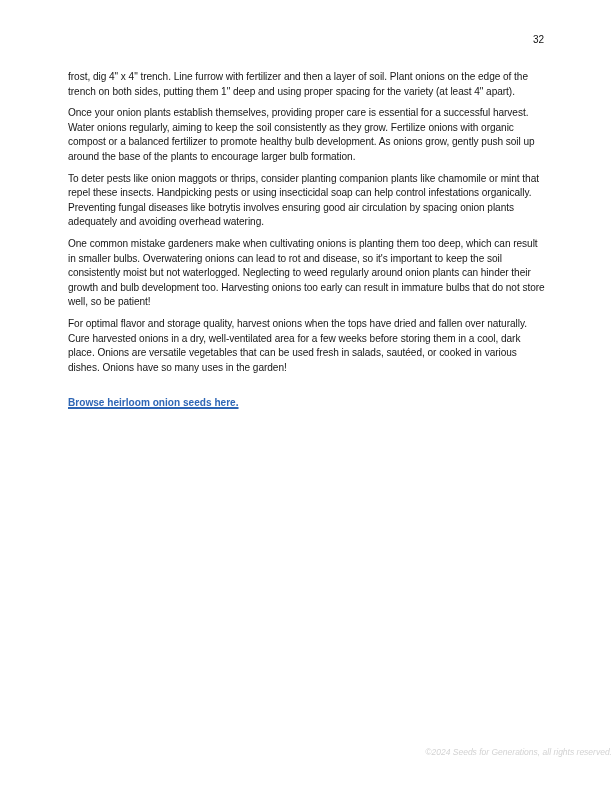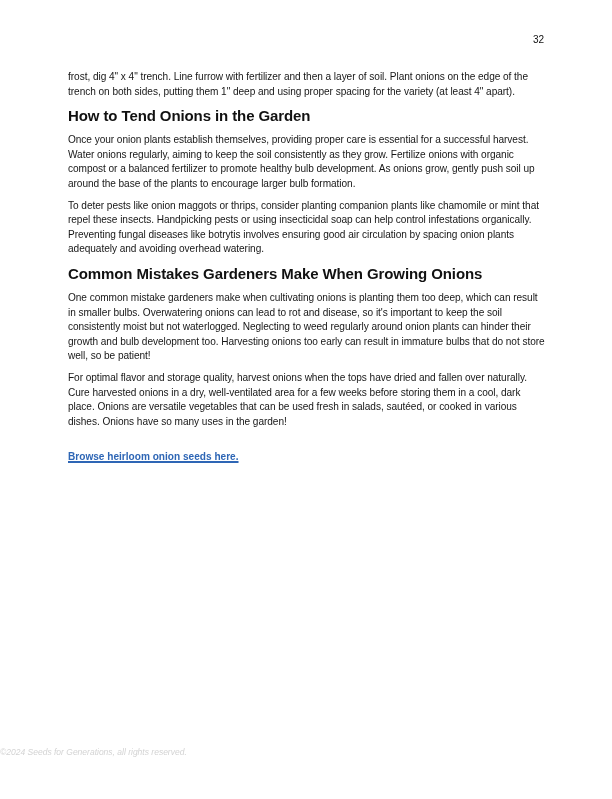--- a/index.html
+++ b/index.html
@@ -51,46 +51,44 @@
       font-weight: bold;
       color: #2e66b5;
       text-decoration: underline;
       text-decoration-thickness: 1.5px;
     }
     .footer {
       position: absolute;
       left: 0;
       right: 0;
       top: 747px;
-      text-align: left;
+      text-align: right;
       font-size: 8.5px;
       font-style: italic;
       color: #d3d3d3;
     }
   </style>
 </head>
 <body>
 
 <div>
   <div class="page-number">32</div>
 
   <div class="content">
     <p class="body-text">frost, dig 4" x 4" trench. Line furrow with fertilizer and then a layer of soil. Plant onions on the edge of the trench on both sides, putting them 1" deep and using proper spacing for the variety (at least 4" apart).</p>
 
     <section>
-      <h2 class="section-heading">How to Tend Onions in the Garden</h2>
       <p class="body-text">Once your onion plants establish themselves, providing proper care is essential for a successful harvest. Water onions regularly, aiming to keep the soil consistently as they grow. Fertilize onions with organic compost or a balanced fertilizer to promote healthy bulb development. As onions grow, gently push soil up around the base of the plants to encourage larger bulb formation.</p>
     </section>
 
     <section>
       <p class="body-text">To deter pests like onion maggots or thrips, consider planting companion plants like chamomile or mint that repel these insects. Handpicking pests or using insecticidal soap can help control infestations organically. Preventing fungal diseases like botrytis involves ensuring good air circulation by spacing onion plants adequately and avoiding overhead watering.</p>
     </section>
 
     <section>
-      <h2 class="section-heading">Common Mistakes Gardeners Make When Growing Onions</h2>
       <p class="body-text">One common mistake gardeners make when cultivating onions is planting them too deep, which can result in smaller bulbs. Overwatering onions can lead to rot and disease, so it's important to keep the soil consistently moist but not waterlogged. Neglecting to weed regularly around onion plants can hinder their growth and bulb development too. Harvesting onions too early can result in immature bulbs that do not store well, so be patient!</p>
     </section>
 
     <section>
       <p class="body-text">For optimal flavor and storage quality, harvest onions when the tops have dried and fallen over naturally. Cure harvested onions in a dry, well-ventilated area for a few weeks before storing them in a cool, dark place. Onions are versatile vegetables that can be used fresh in salads, sautéed, or cooked in various dishes. Onions have so many uses in the garden!</p>
     </section>
 
     <a class="seeds-link" href="#">Browse heirloom onion seeds here.</a>
   </div>
 

